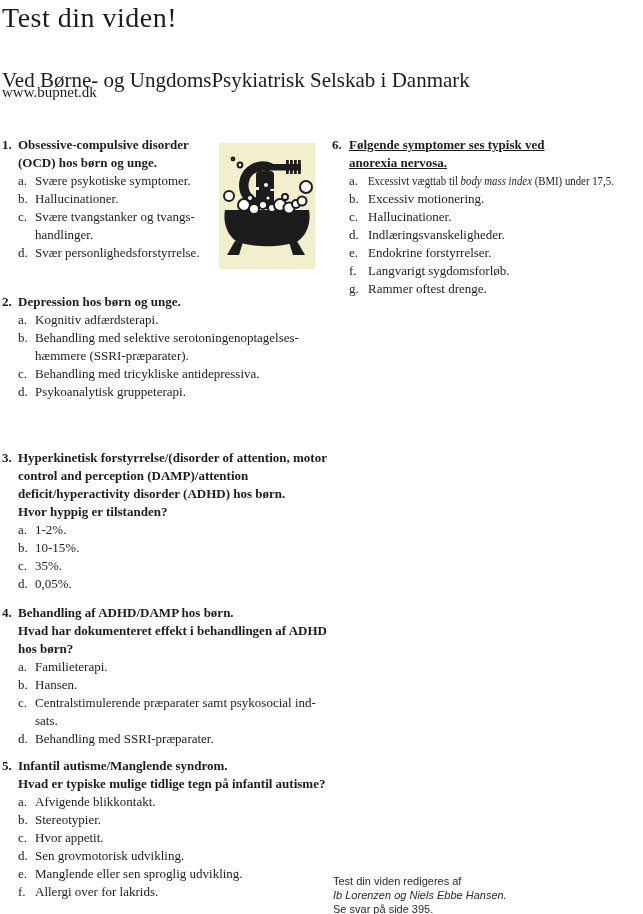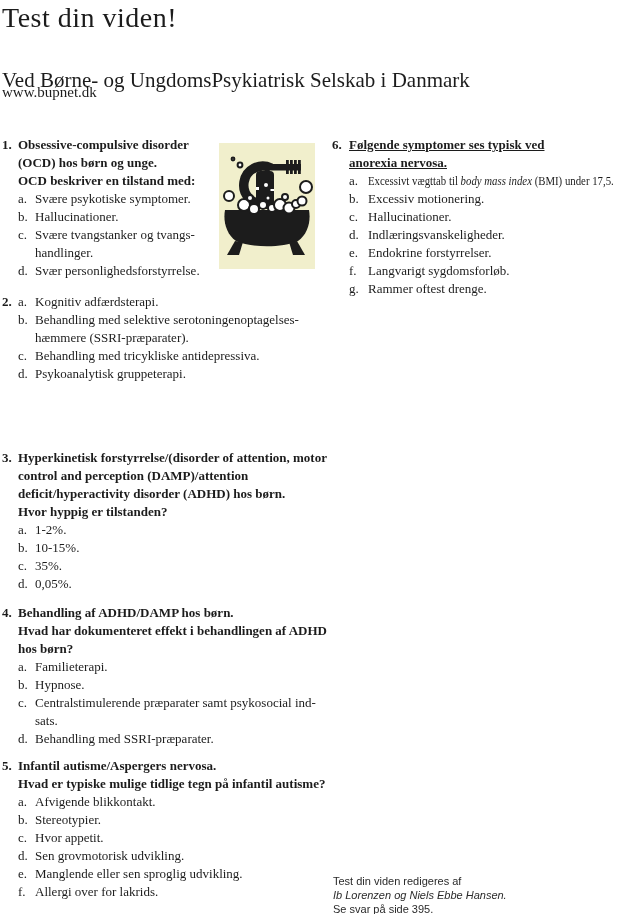--- a/index.html
+++ b/index.html
@@ -72,21 +72,20 @@
 <div class="page">
 
   <div class="page-title">Test din viden!</div>
   <div class="page-subtitle">Ved Børne- og UngdomsPsykiatrisk Selskab i Danmark</div>
   <div class="page-url">www.bupnet.dk</div>
 
   <div class="question" id="q1">
     <div class="qnum">1.</div>
     <div class="qbody">
       <div class="qtopic">Obsessive-compulsive disorder (OCD) hos børn og unge.</div>
-      <div class="qtext">OCD beskriver en tilstand med:</div>
       <div class="opt">
         <span class="letter">a.</span>
         <span class="otext">Svære psykotiske symptomer.</span>
       </div>
       <div class="opt">
         <span class="letter">b.</span>
         <span class="otext">Hallucinationer.</span>
       </div>
       <div class="opt">
         <span class="letter">c.</span>
@@ -134,20 +133,21 @@
       <circle class="bub" cx="87" cy="44" r="6"></circle>
       <circle class="bub" cx="83" cy="58" r="4.5"></circle>
       <circle class="bub" cx="21" cy="22" r="2.4"></circle>
       <circle class="bub" cx="14" cy="16" r="1.4"></circle>
     </svg>
   </div>
 
   <div class="question" id="q2">
     <div class="qnum">2.</div>
     <div class="qbody">
+      <div class="qtopic">Depression hos børn og unge.</div>
       <div class="opt">
         <span class="letter">a.</span>
         <span class="otext">Kognitiv adfærdsterapi.</span>
       </div>
       <div class="opt">
         <span class="letter">b.</span>
         <span class="otext">Behandling med selektive serotoningenoptagelses-hæmmere (SSRI-præparater).</span>
       </div>
       <div class="opt">
         <span class="letter">c.</span>
@@ -188,37 +188,37 @@
     <div class="qnum">4.</div>
     <div class="qbody">
       <div class="qtopic">Behandling af ADHD/DAMP hos børn.</div>
       <div class="qtext">Hvad har dokumenteret effekt i behandlingen af ADHD hos børn?</div>
       <div class="opt">
         <span class="letter">a.</span>
         <span class="otext">Familieterapi.</span>
       </div>
       <div class="opt">
         <span class="letter">b.</span>
-        <span class="otext">Hypnose.</span>
+        <span class="otext">Hansen.</span>
       </div>
       <div class="opt">
         <span class="letter">c.</span>
         <span class="otext">Centralstimulerende præparater samt psykosocial ind-sats.</span>
       </div>
       <div class="opt">
         <span class="letter">d.</span>
         <span class="otext">Behandling med SSRI-præparater.</span>
       </div>
     </div>
   </div>
 
   <div class="question" id="q5">
     <div class="qnum">5.</div>
     <div class="qbody">
-      <div class="qtopic">Infantil autisme/Aspergers nervosa.</div>
+      <div class="qtopic">Infantil autisme/Manglende syndrom.</div>
       <div class="qtext">Hvad er typiske mulige tidlige tegn på infantil autisme?</div>
       <div class="opt">
         <span class="letter">a.</span>
         <span class="otext">Afvigende blikkontakt.</span>
       </div>
       <div class="opt">
         <span class="letter">b.</span>
         <span class="otext">Stereotypier.</span>
       </div>
       <div class="opt">

